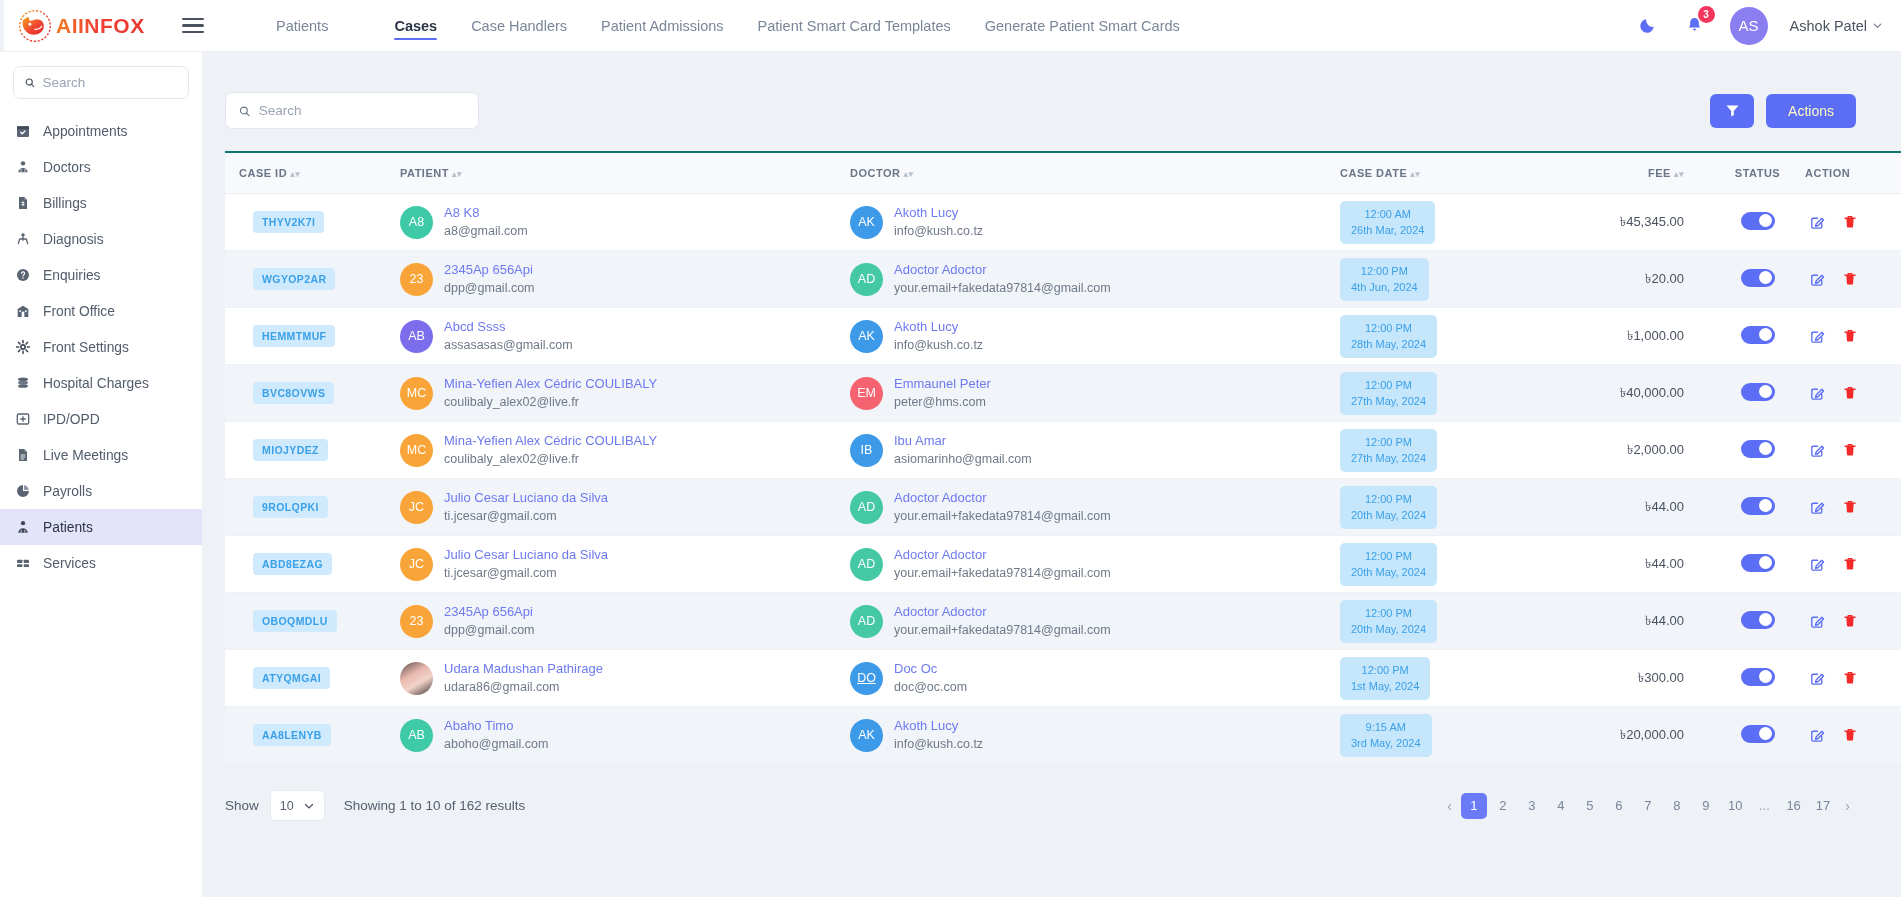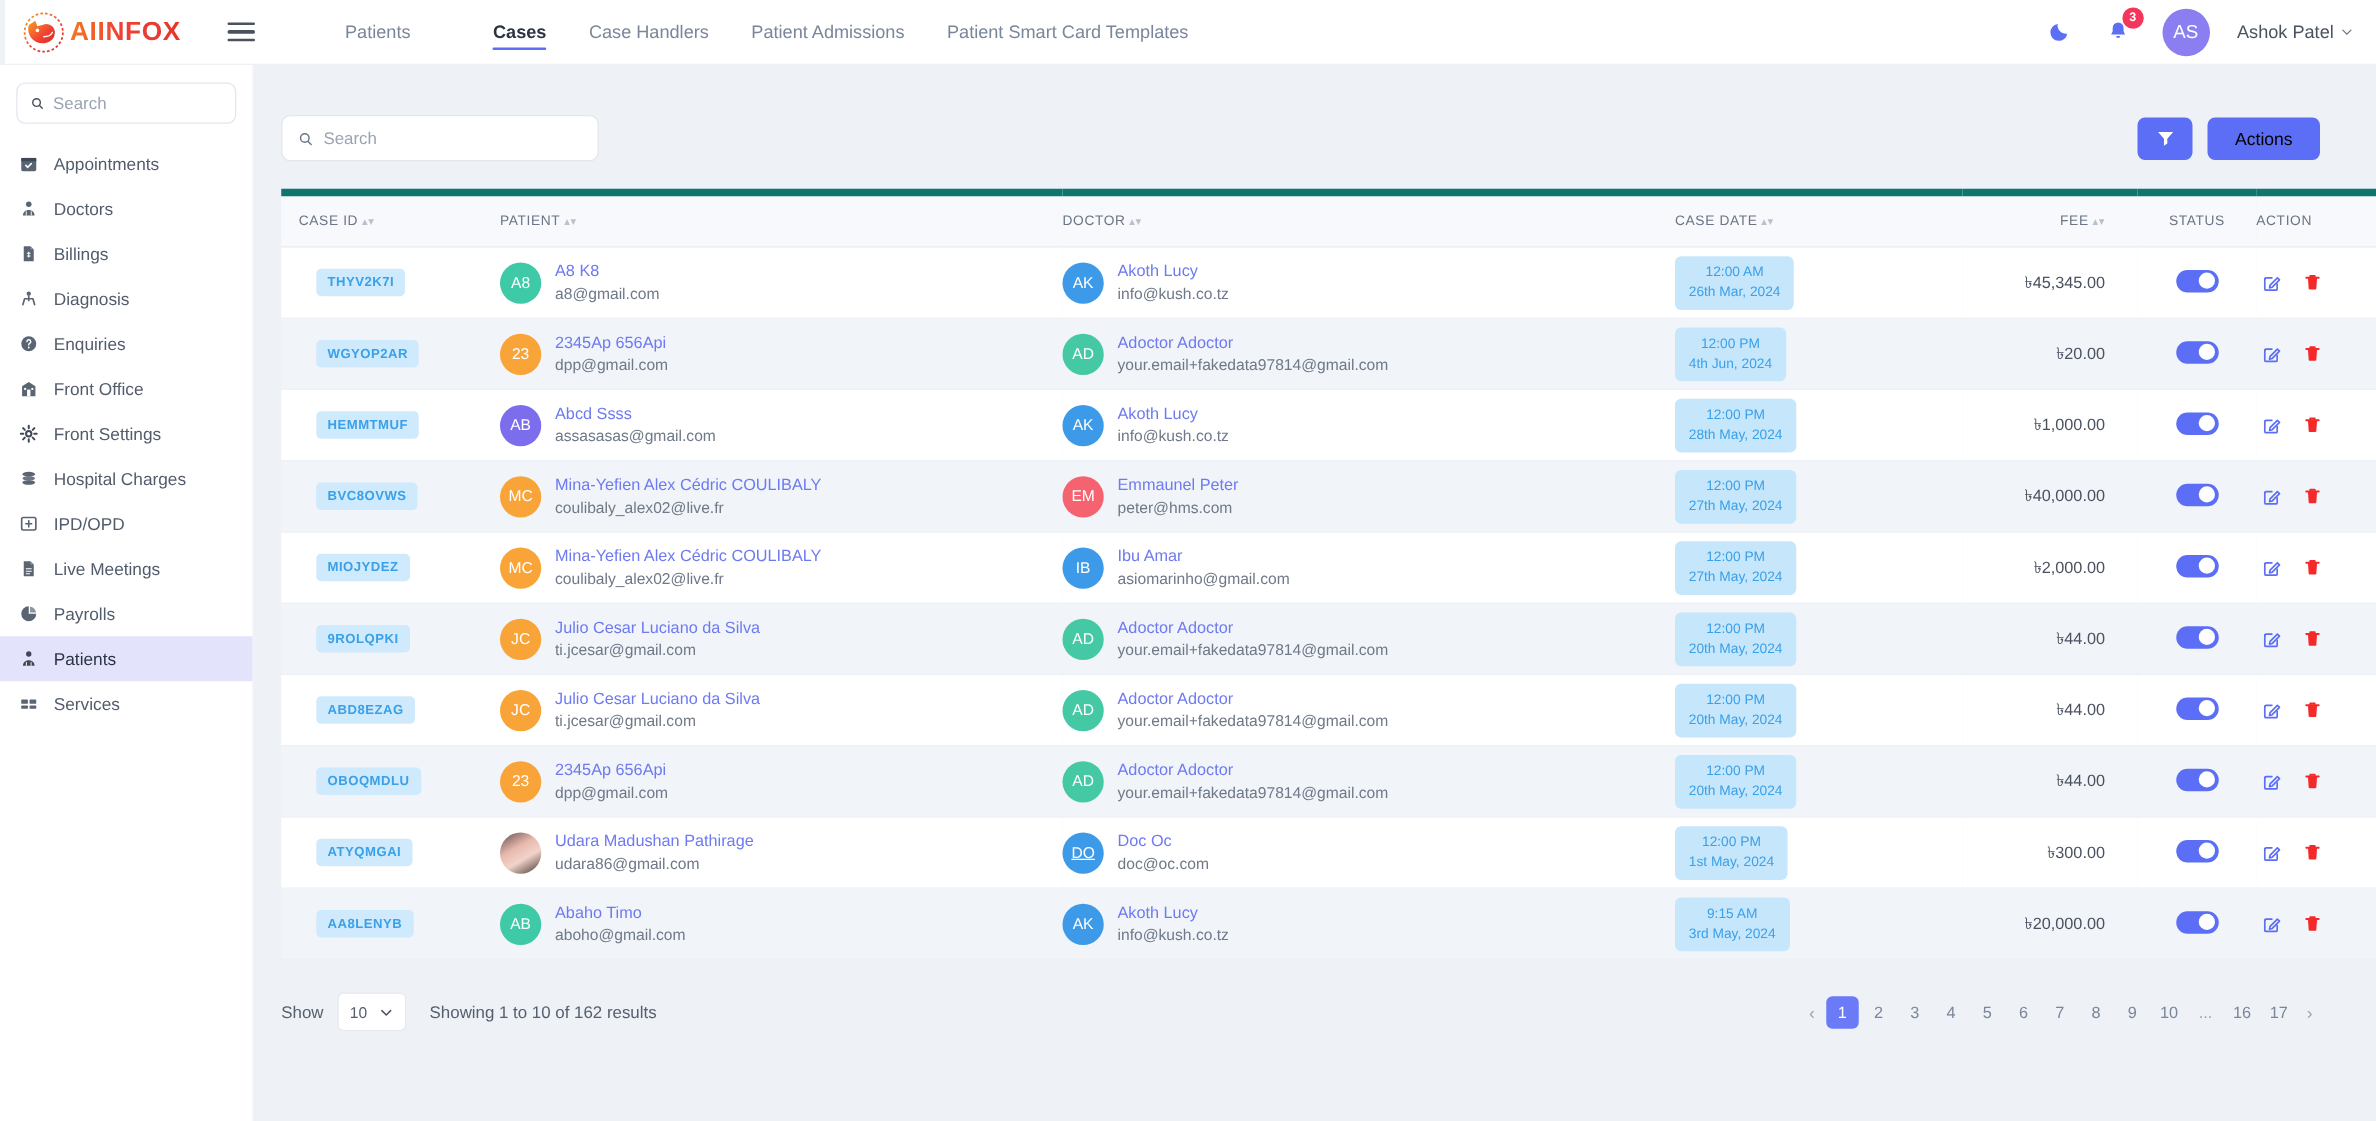--- a/index.html
+++ b/index.html
@@ -85,30 +85,30 @@
     border: none; outline: none; font-size: 13.5px; width: 100%;
     font-family: "Liberation Sans", sans-serif; color: #55606f; background: transparent;
   }
   .search-box input::placeholder { color: #9aa3b2; }
   .toolbar-right { margin-left: auto; display: flex; align-items: center; gap: 12px; }
   .btn-filter {
     width: 44px; height: 34px; background: #5b6ef5; border-radius: 6px; border: none;
     display: flex; align-items: center; justify-content: center; cursor: pointer;
   }
   .btn-actions {
-    height: 34px; padding: 0 22px; background: #5b6ef5; color: #000000; border: none; border-radius: 6px;
+    height: 34px; padding: 0 22px; background: #5b6ef5; color: #fef9c3; border: none; border-radius: 6px;
     font-size: 14px; cursor: pointer; font-family: "Liberation Sans", sans-serif;
   }
 
   
   .table-wrap { margin: 22px 22px 0 22px; }
   table { width: 100%; border-collapse: collapse; table-layout: fixed; }
   thead th {
     background: #f7f9fc; font-size: 11px; letter-spacing: .5px; color: #6b7586;
-    font-weight: 400; text-align: left; padding: 14px 0; border-top: 6px solid #0f766e; border-bottom: 1px solid #e9edf3;
+    font-weight: 700; text-align: left; padding: 14px 0; border-top: 2px solid #0f766e; border-bottom: 1px solid #e9edf3;
   }
   th .sort { color: #b9c1cd; font-size: 9px; margin-left: 3px; }
   .c-id    { width: 175px; padding-left: 14px !important; }
   .c-pat   { width: 450px; }
   .c-doc   { width: 490px; }
   .c-date  { width: 230px; }
   .c-fee   { width: 140px; text-align: right !important; padding-right: 26px !important; }
   .c-stat  { width: 95px; text-align: center !important; }
   .c-act   { width: 118px; text-align: left !important; }
 
@@ -190,20 +190,21 @@
       <span></span>
       <span></span>
   </div>
 
   <nav class="mainnav" id="mainnav">
       <div class="navitem">Patients</div>
       <div class="navitem active">Cases</div>
       <div class="navitem">Case Handlers</div>
       <div class="navitem">Patient Admissions</div>
       <div class="navitem">Patient Smart Card Templates</div>
+      <div class="navitem">Generate Patient Smart Cards</div>
     </nav>
 
   <div class="topright">
     <div class="icon-btn">
       <svg width="18" height="18" viewBox="0 0 24 24">
         <path d="M21 13.2A9 9 0 0 1 10.8 3 9 9 0 1 0 21 13.2Z" fill="#5b6ef5"></path>
       </svg>
     </div>
     <div class="icon-btn">
       <svg width="19" height="19" viewBox="0 0 24 24">

